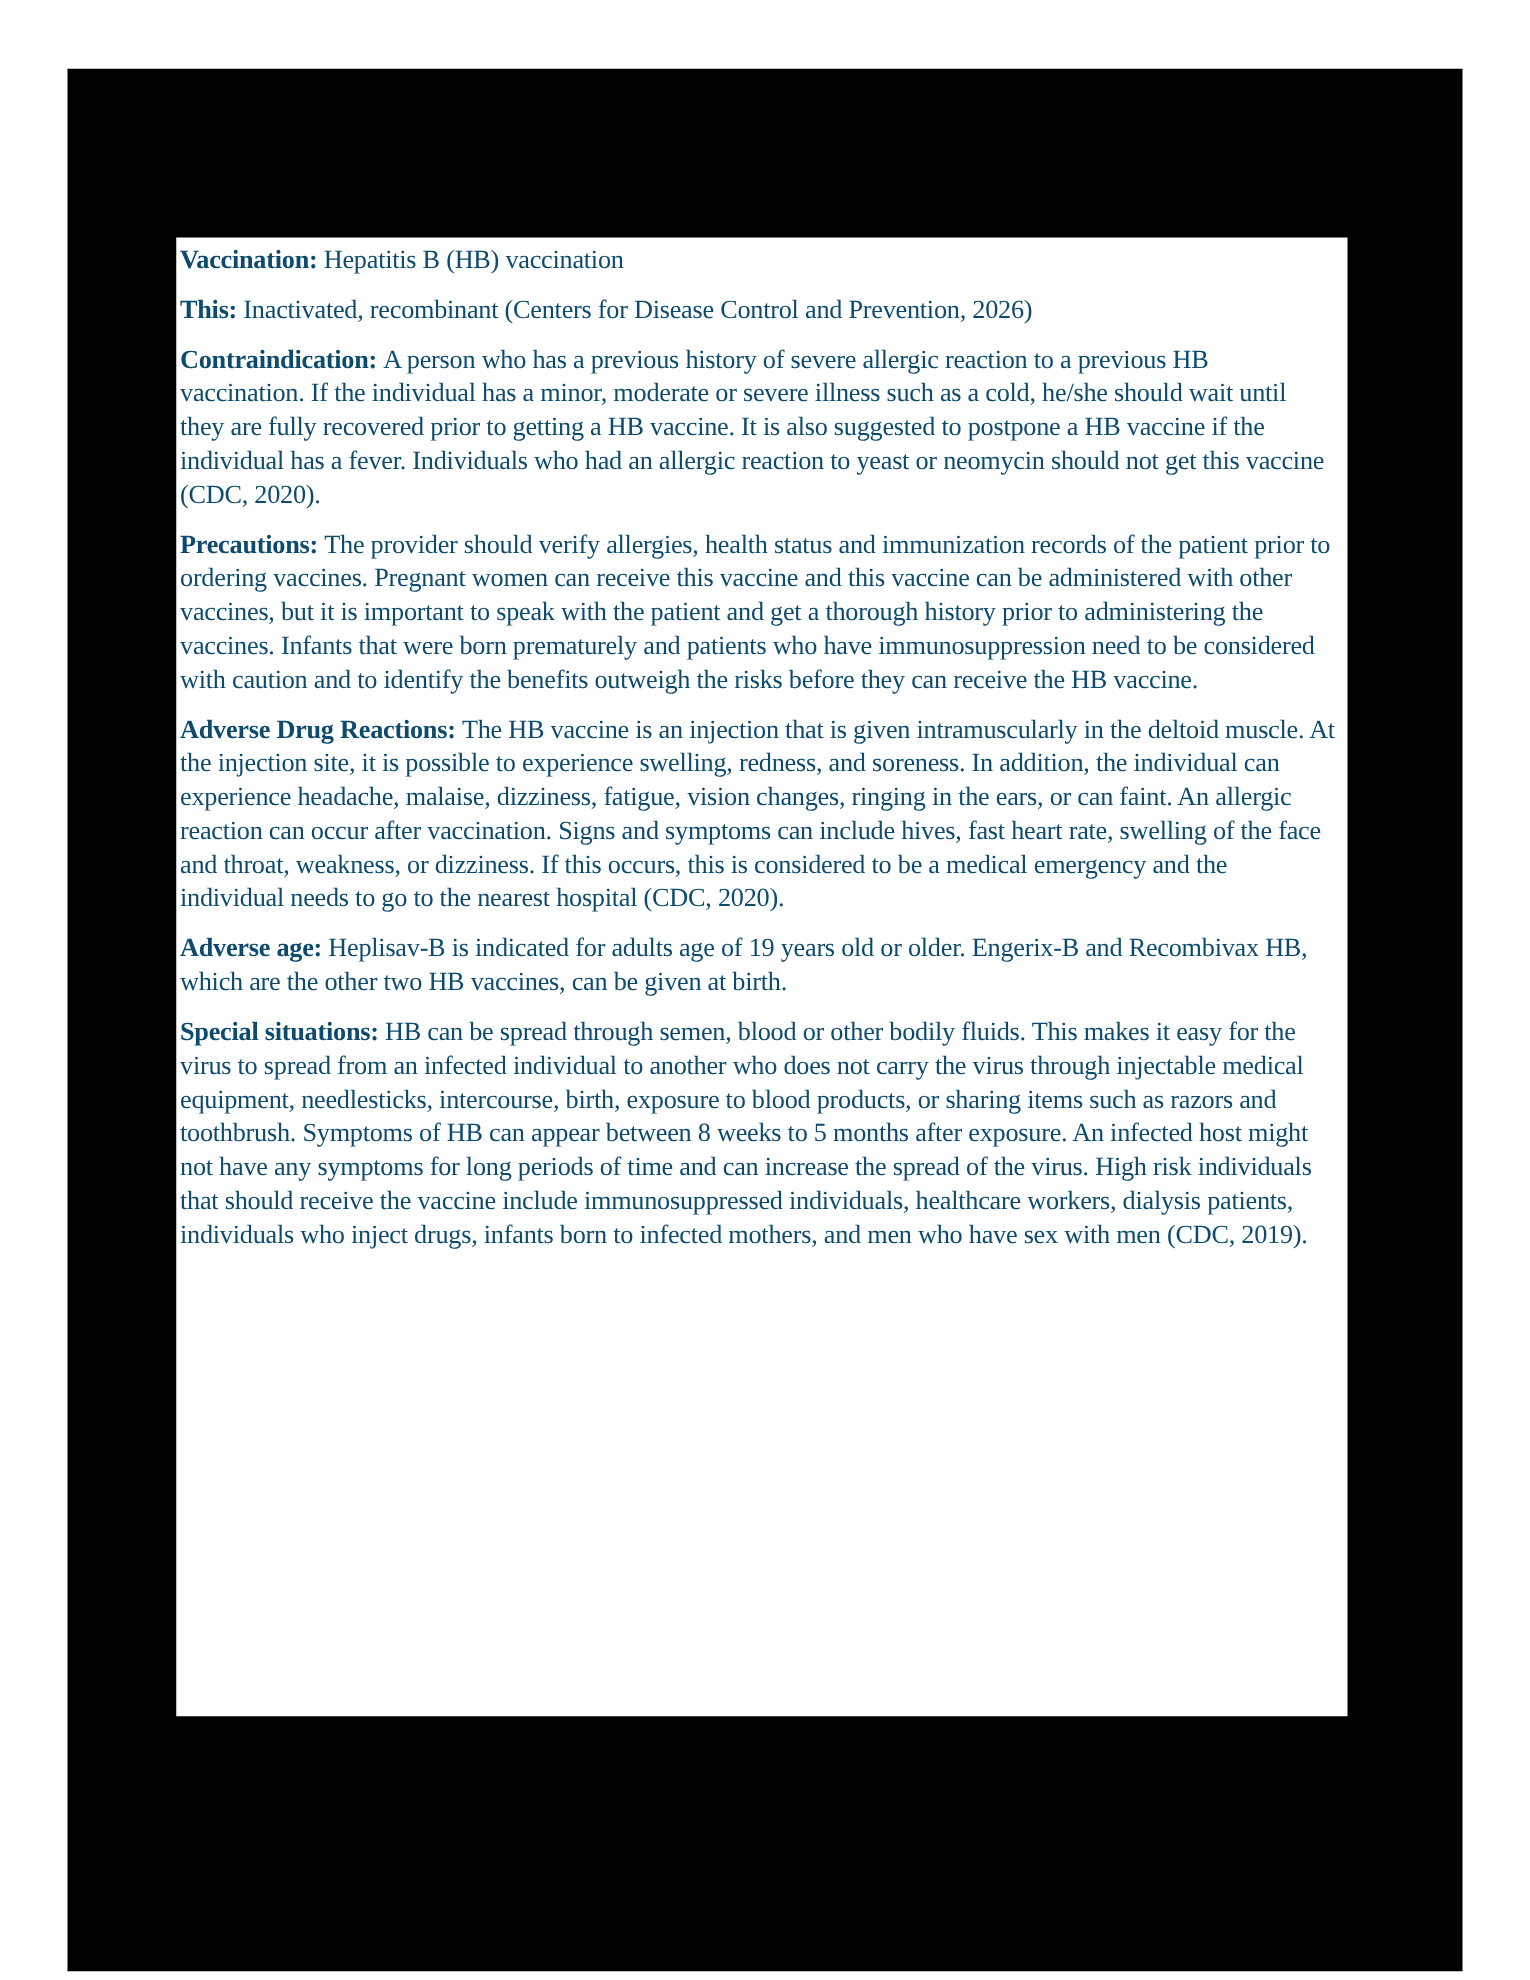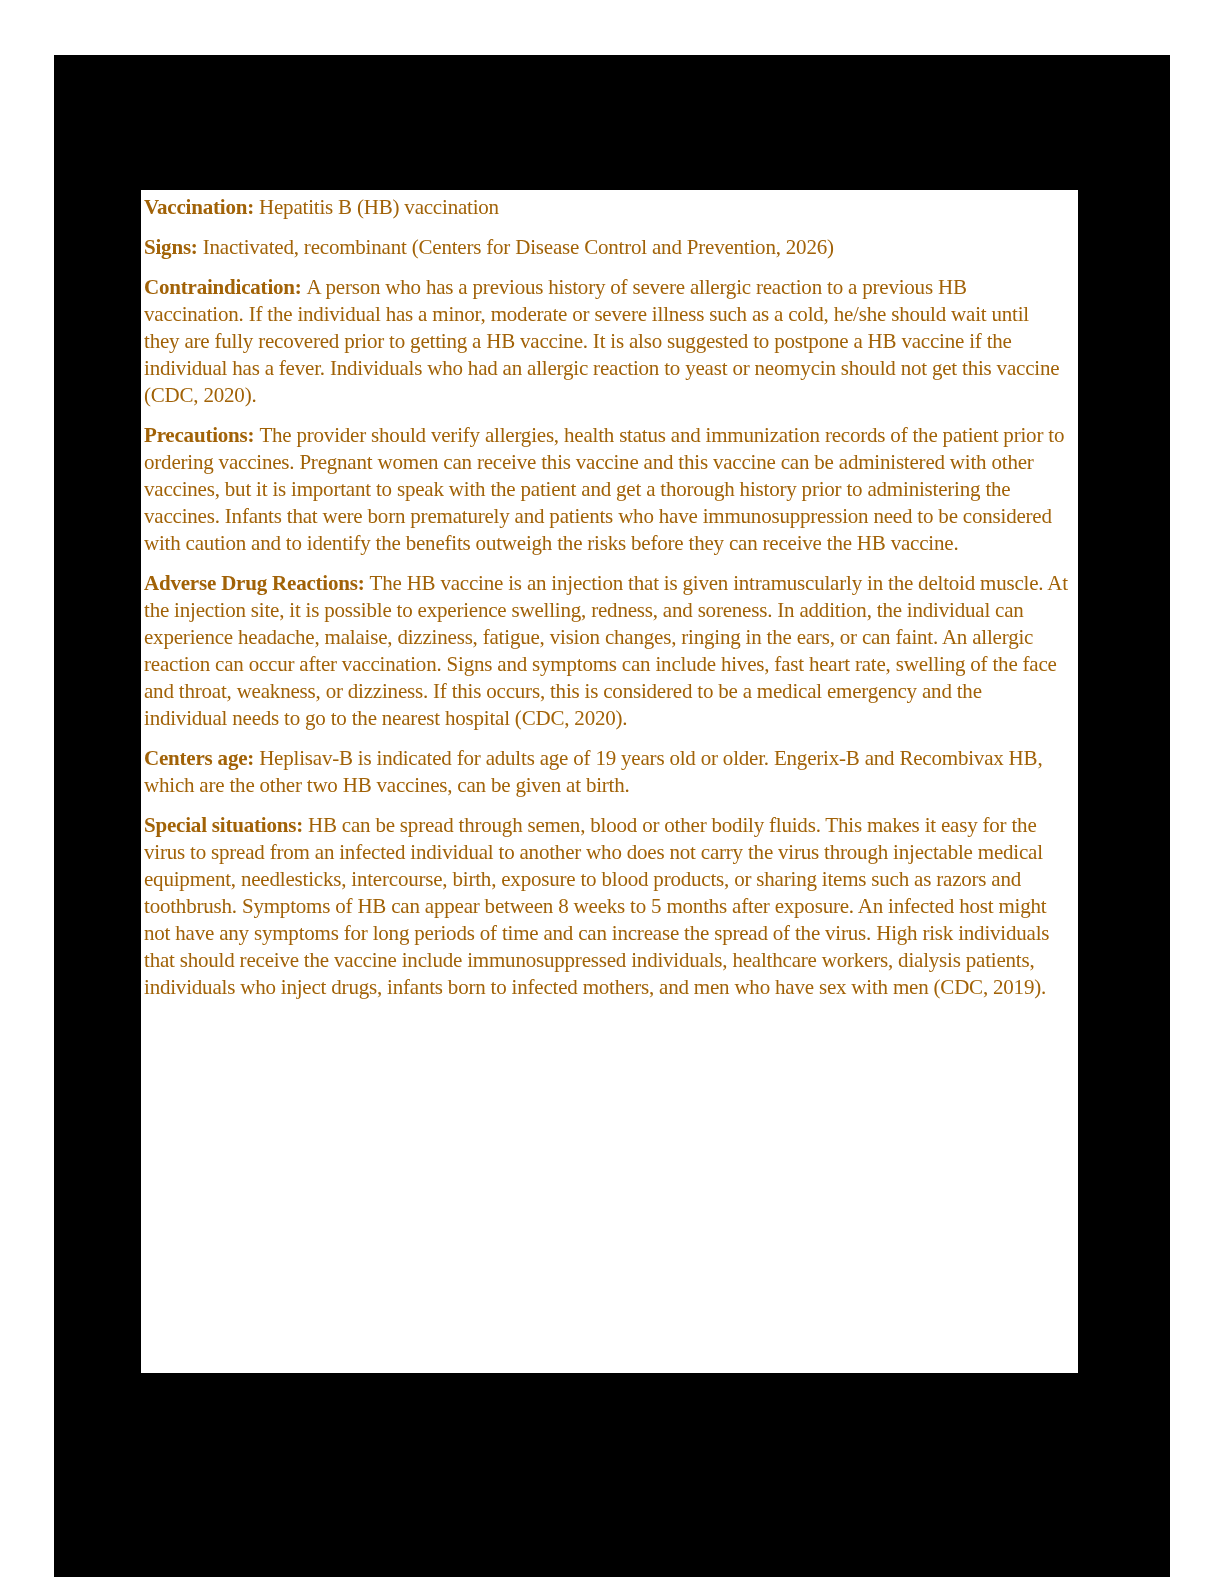--- a/index.html
+++ b/index.html
@@ -31,46 +31,46 @@
     background: #ffffff;
     box-sizing: border-box;
     padding: 4px 9px 8px 3px;
     color: #000000;
   }
   .para {
     margin: 0 0 13px 0;
     font-size: 21px;
     line-height: 27px;
     letter-spacing: -0.2px;
-    color: #a16207;
+    color: #0c4a6e;
     text-align: left;
   }
   .para:last-child {
     margin-bottom: 4px;
   }
   .field-label {
     font-weight: bold;
     margin-right: 5px;
   }
 </style>
 </head>
 <body>
 
 <div class="page-frame">
   <div class="content-box">
   <p class="para"><strong class="field-label">Vaccination:</strong><span class="field-text">Hepatitis B (HB) vaccination</span></p>
 
 
-  <p class="para"><strong class="field-label">Signs:</strong><span class="field-text">Inactivated, recombinant (Centers for Disease Control and Prevention, 2026)</span></p>
+  <p class="para"><strong class="field-label">This:</strong><span class="field-text">Inactivated, recombinant (Centers for Disease Control and Prevention, 2026)</span></p>
 
   <p class="para"><strong class="field-label">Contraindication:</strong><span class="field-text">A person who has a previous history of severe allergic reaction to a previous HB vaccination. If the individual has a minor, moderate or severe illness such as a cold, he/she should wait until they are fully recovered prior to getting a HB vaccine. It is also suggested to postpone a HB vaccine if the individual has a fever. Individuals who had an allergic reaction to yeast or neomycin should not get this vaccine (CDC, 2020).</span></p>
 
   <p class="para"><strong class="field-label">Precautions:</strong><span class="field-text">The provider should verify allergies, health status and immunization records of the patient prior to ordering vaccines. Pregnant women can receive this vaccine and this vaccine can be administered with other vaccines, but it is important to speak with the patient and get a thorough history prior to administering the vaccines. Infants that were born prematurely and patients who have immunosuppression need to be considered with caution and to identify the benefits outweigh the risks before they can receive the HB vaccine.</span></p>
 
   <p class="para"><strong class="field-label">Adverse Drug Reactions:</strong><span class="field-text">The HB vaccine is an injection that is given intramuscularly in the deltoid muscle. At the injection site, it is possible to experience swelling, redness, and soreness. In addition, the individual can experience headache, malaise, dizziness, fatigue, vision changes, ringing in the ears, or can faint. An allergic reaction can occur after vaccination. Signs and symptoms can include hives, fast heart rate, swelling of the face and throat, weakness, or dizziness. If this occurs, this is considered to be a medical emergency and the individual needs to go to the nearest hospital (CDC, 2020).</span></p>
 
-  <p class="para"><strong class="field-label">Centers age:</strong><span class="field-text">Heplisav-B is indicated for adults age of 19 years old or older. Engerix-B and Recombivax HB, which are the other two HB vaccines, can be given at birth.</span></p>
+  <p class="para"><strong class="field-label">Adverse age:</strong><span class="field-text">Heplisav-B is indicated for adults age of 19 years old or older. Engerix-B and Recombivax HB, which are the other two HB vaccines, can be given at birth.</span></p>
 
 
 
   <p class="para"><strong class="field-label">Special situations:</strong><span class="field-text">HB can be spread through semen, blood or other bodily fluids. This makes it easy for the virus to spread from an infected individual to another who does not carry the virus through injectable medical equipment, needlesticks, intercourse, birth, exposure to blood products, or sharing items such as razors and toothbrush. Symptoms of HB can appear between 8 weeks to 5 months after exposure. An infected host might not have any symptoms for long periods of time and can increase the spread of the virus. High risk individuals that should receive the vaccine include immunosuppressed individuals, healthcare workers, dialysis patients, individuals who inject drugs, infants born to infected mothers, and men who have sex with men (CDC, 2019).</span></p>
 </div>
 </div>
 
 </body></html>

